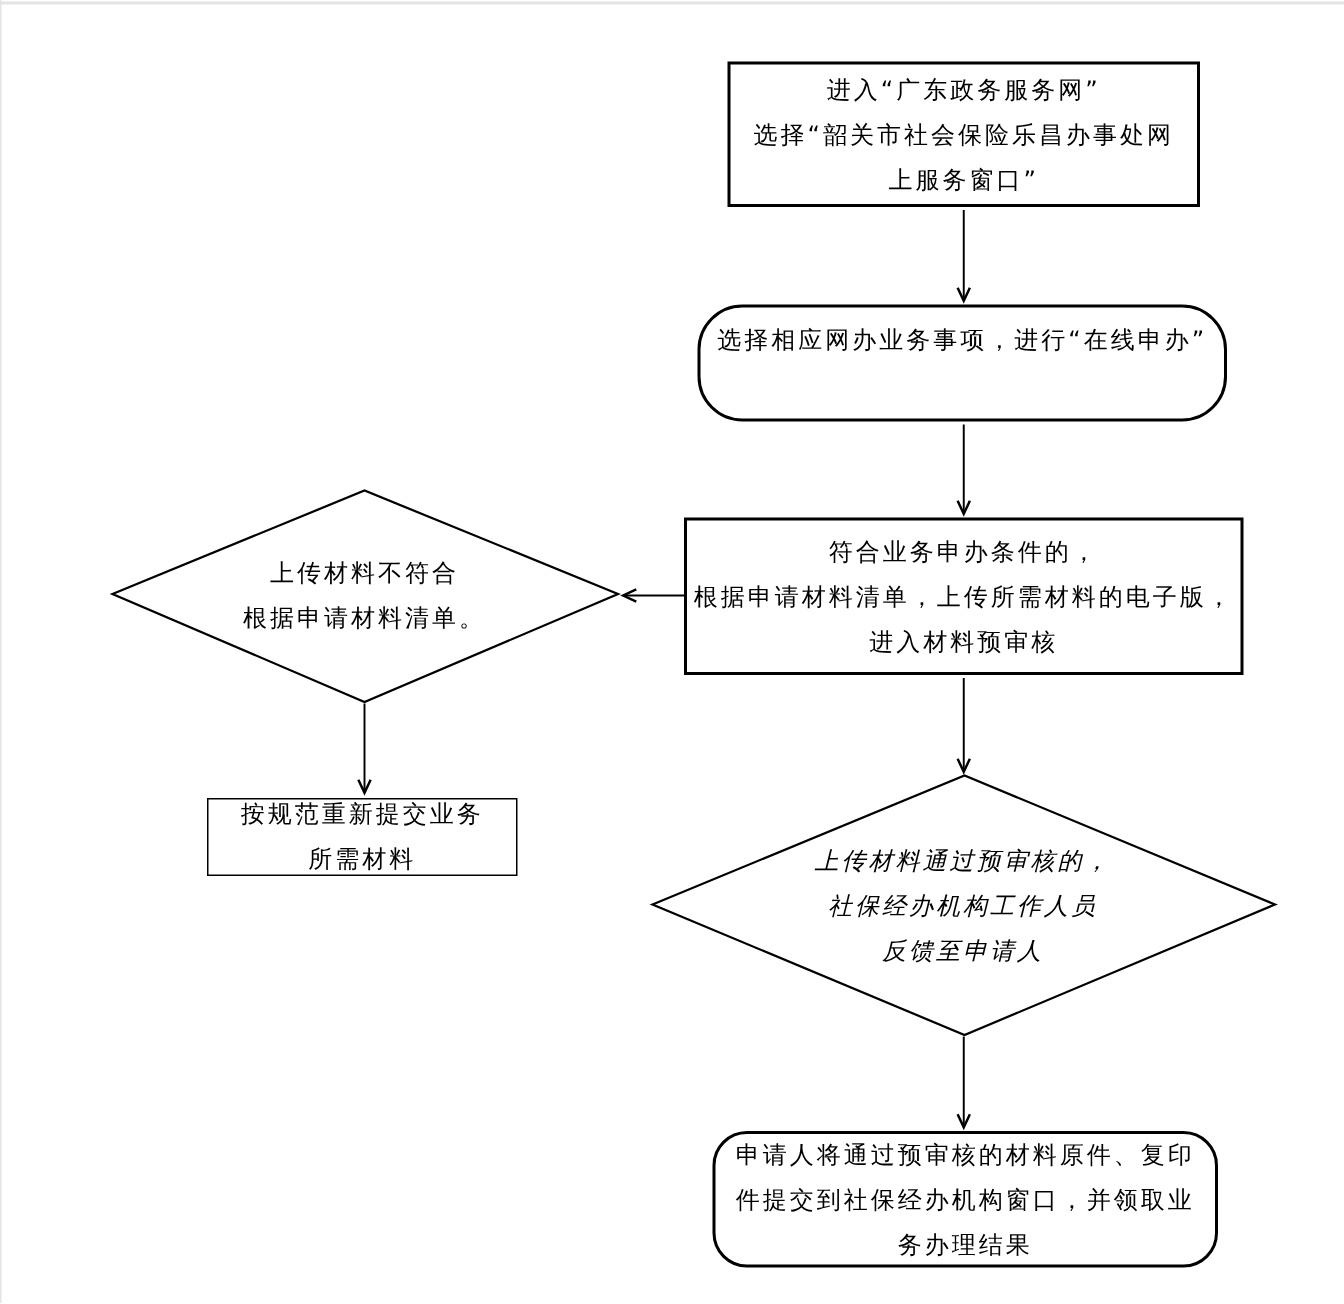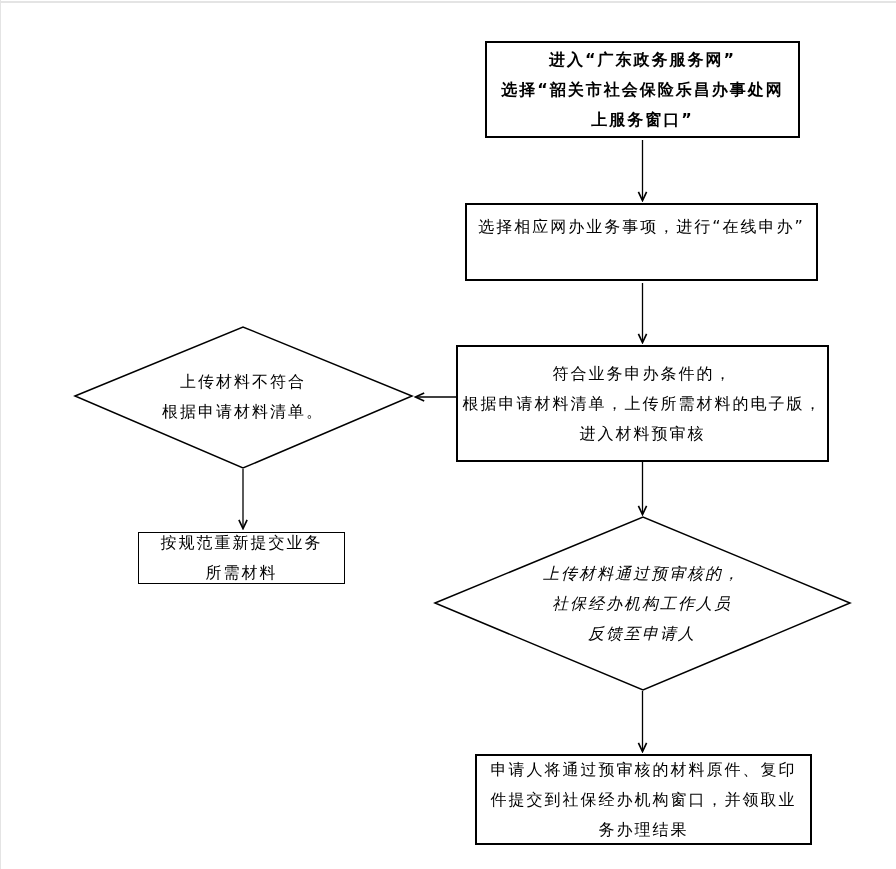--- a/index.html
+++ b/index.html
@@ -58,25 +58,25 @@
     align-items: center;
     justify-content: center;
     text-align: center;
     font-size: 16px;
     line-height: 30px;
     letter-spacing: 2px;
     white-space: pre-line;
     background: transparent;
   }
   
-  #node-enter-portal     { left: 485px; top: 41px;  width: 315px; height: 97px; font-weight: bold;  }
-  #node-select-business  { left: 465px; top: 203px; width: 353px; height: 78px;  }
-  #node-upload-materials { left: 456px; top: 345px; width: 373px; height: 117px; }
+  #node-enter-portal     { left: 485px; top: 41px;  width: 315px; height: 97px;  }
+  #node-select-business  { left: 465px; top: 203px; width: 353px; height: 78px; border-radius: 30px;  }
+  #node-upload-materials { left: 456px; top: 345px; width: 373px; height: 105px; }
   #node-resubmit         { left: 138px; top: 532px; width: 207px; height: 52px;  }
-  #node-collect-result   { left: 475px; top: 754px; width: 337px; height: 91px;  }
+  #node-collect-result   { left: 475px; top: 754px; width: 337px; height: 91px; border-radius: 23px;  }
   #label-rejected        { left: 103px; top: 352px; width: 280px; height: 90px;  }
   #label-passed          { left: 442px; top: 558px; width: 400px; height: 92px; font-style: italic;  }
 </style>
 </head>
 <body>
 
 <div class="canvas">
 
   <div class="page-edge-top"></div>
   <div class="page-edge-left"></div>

